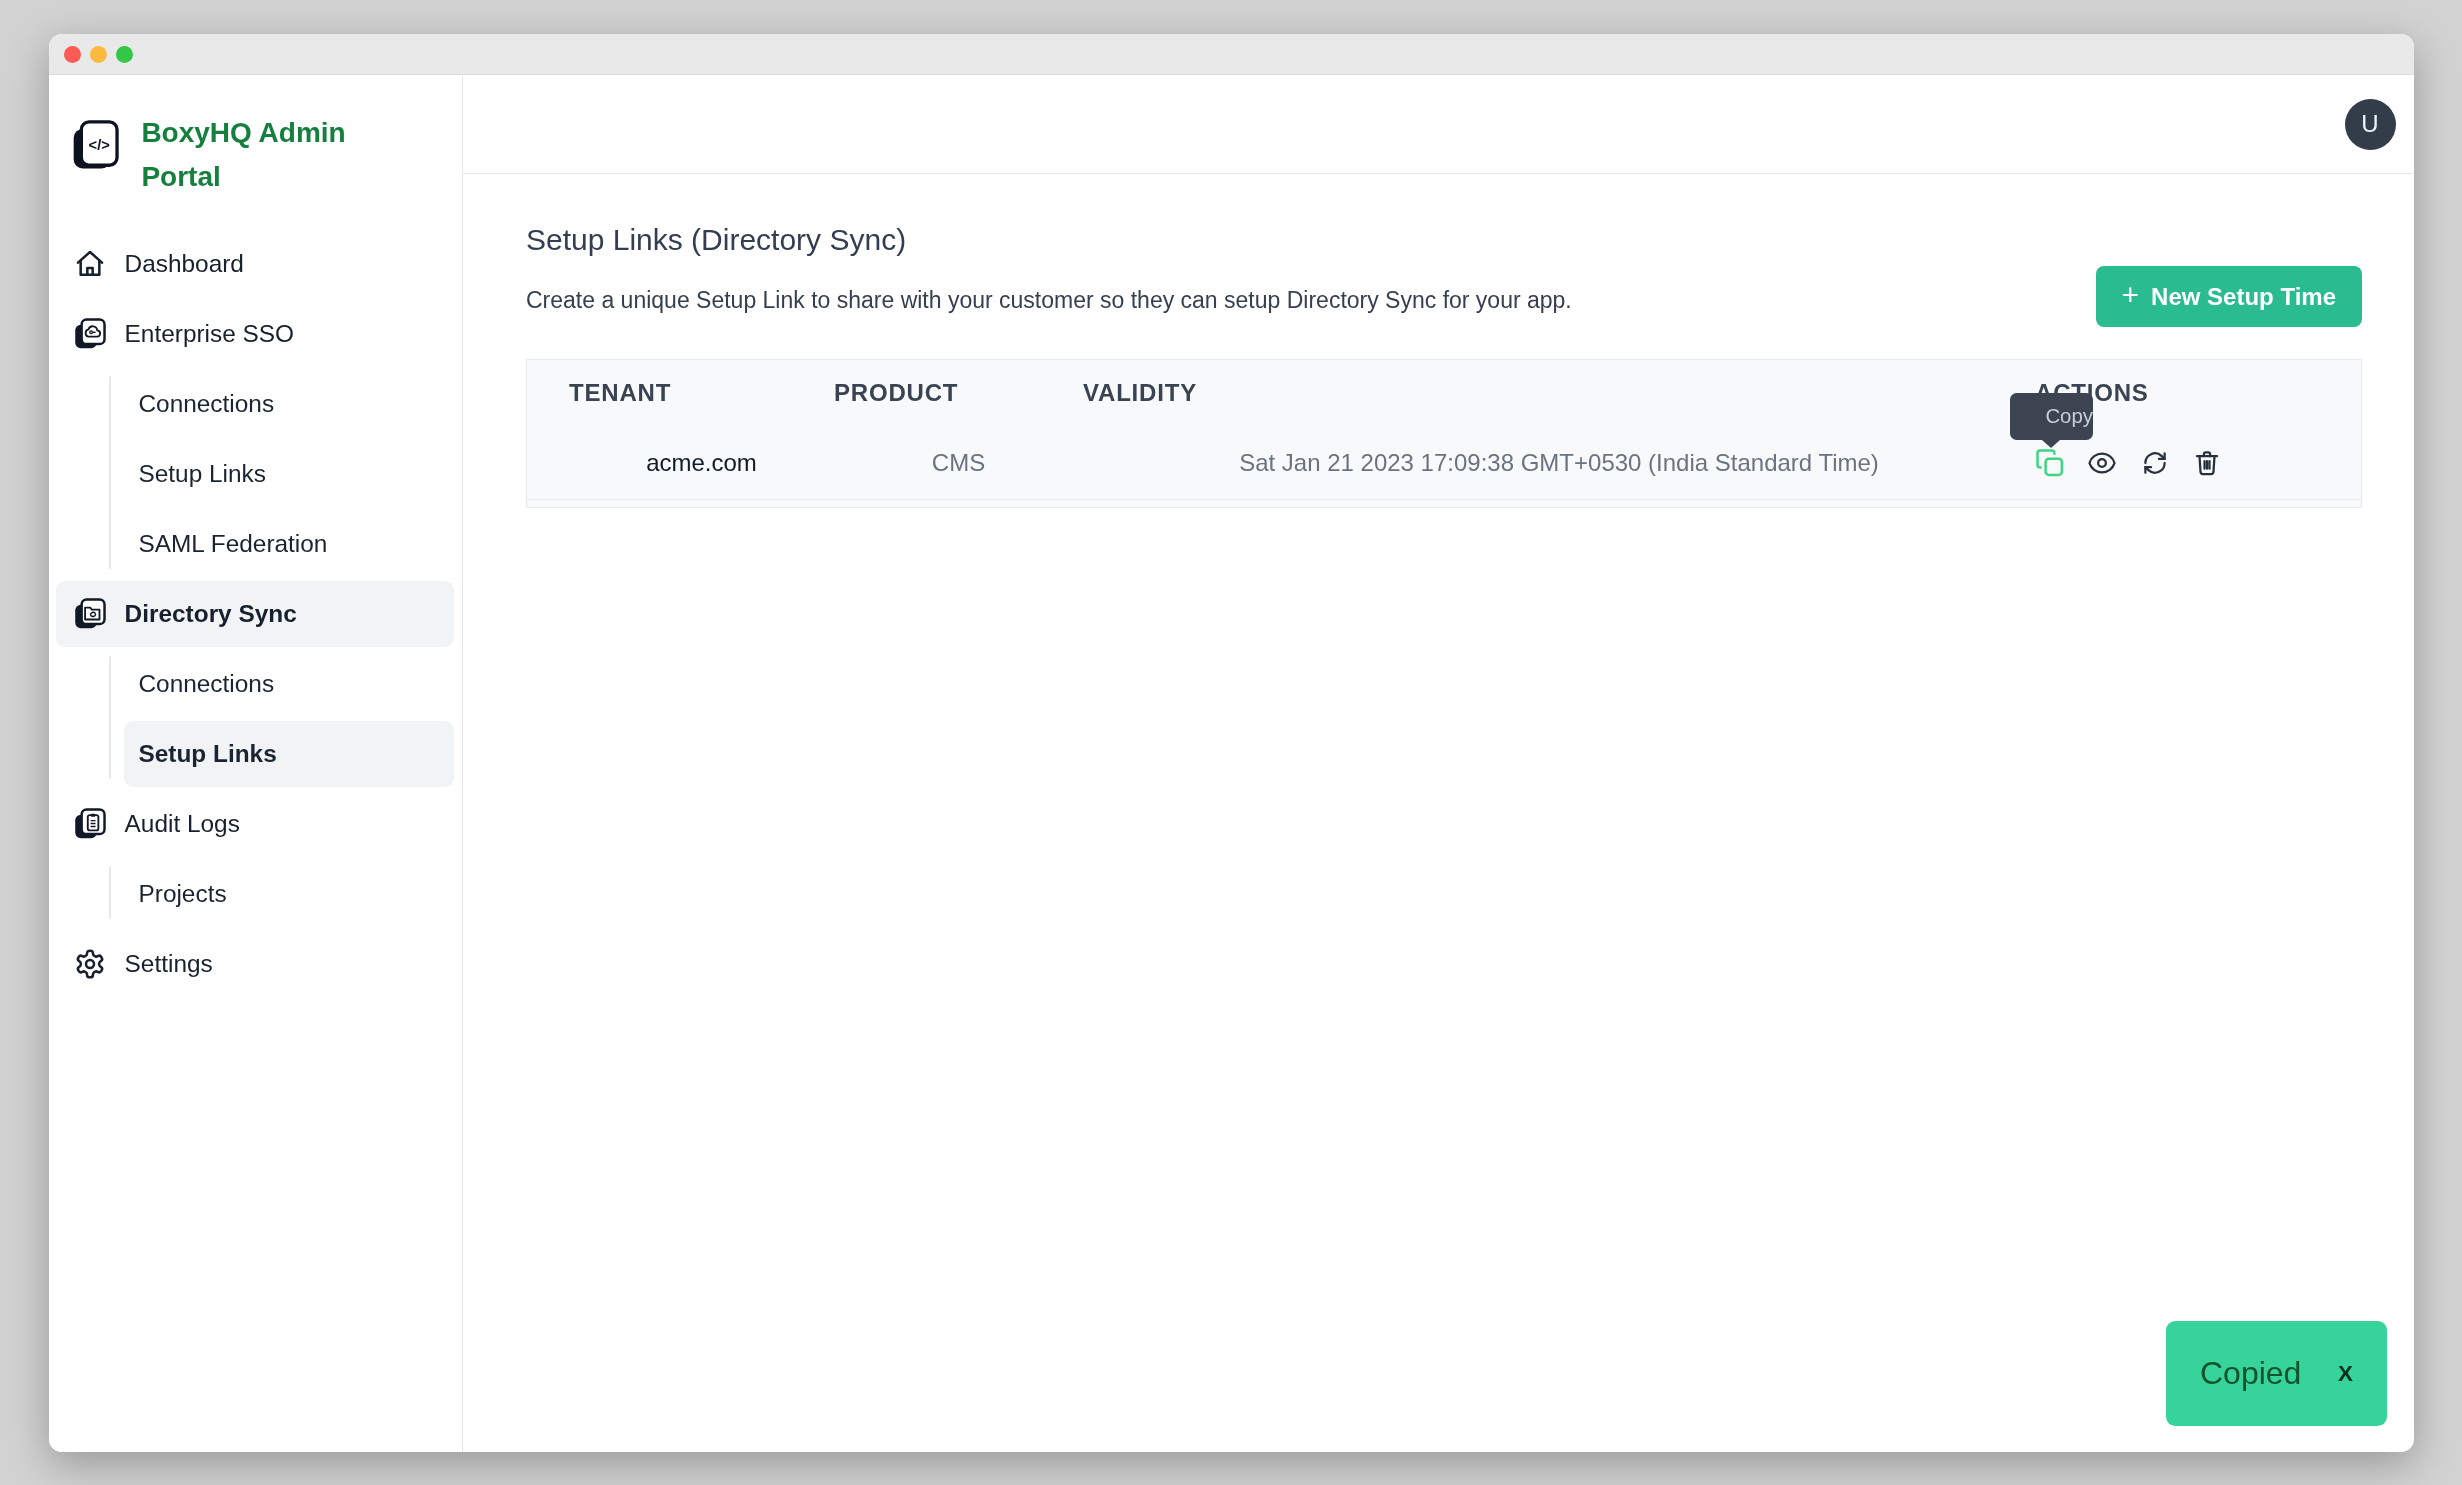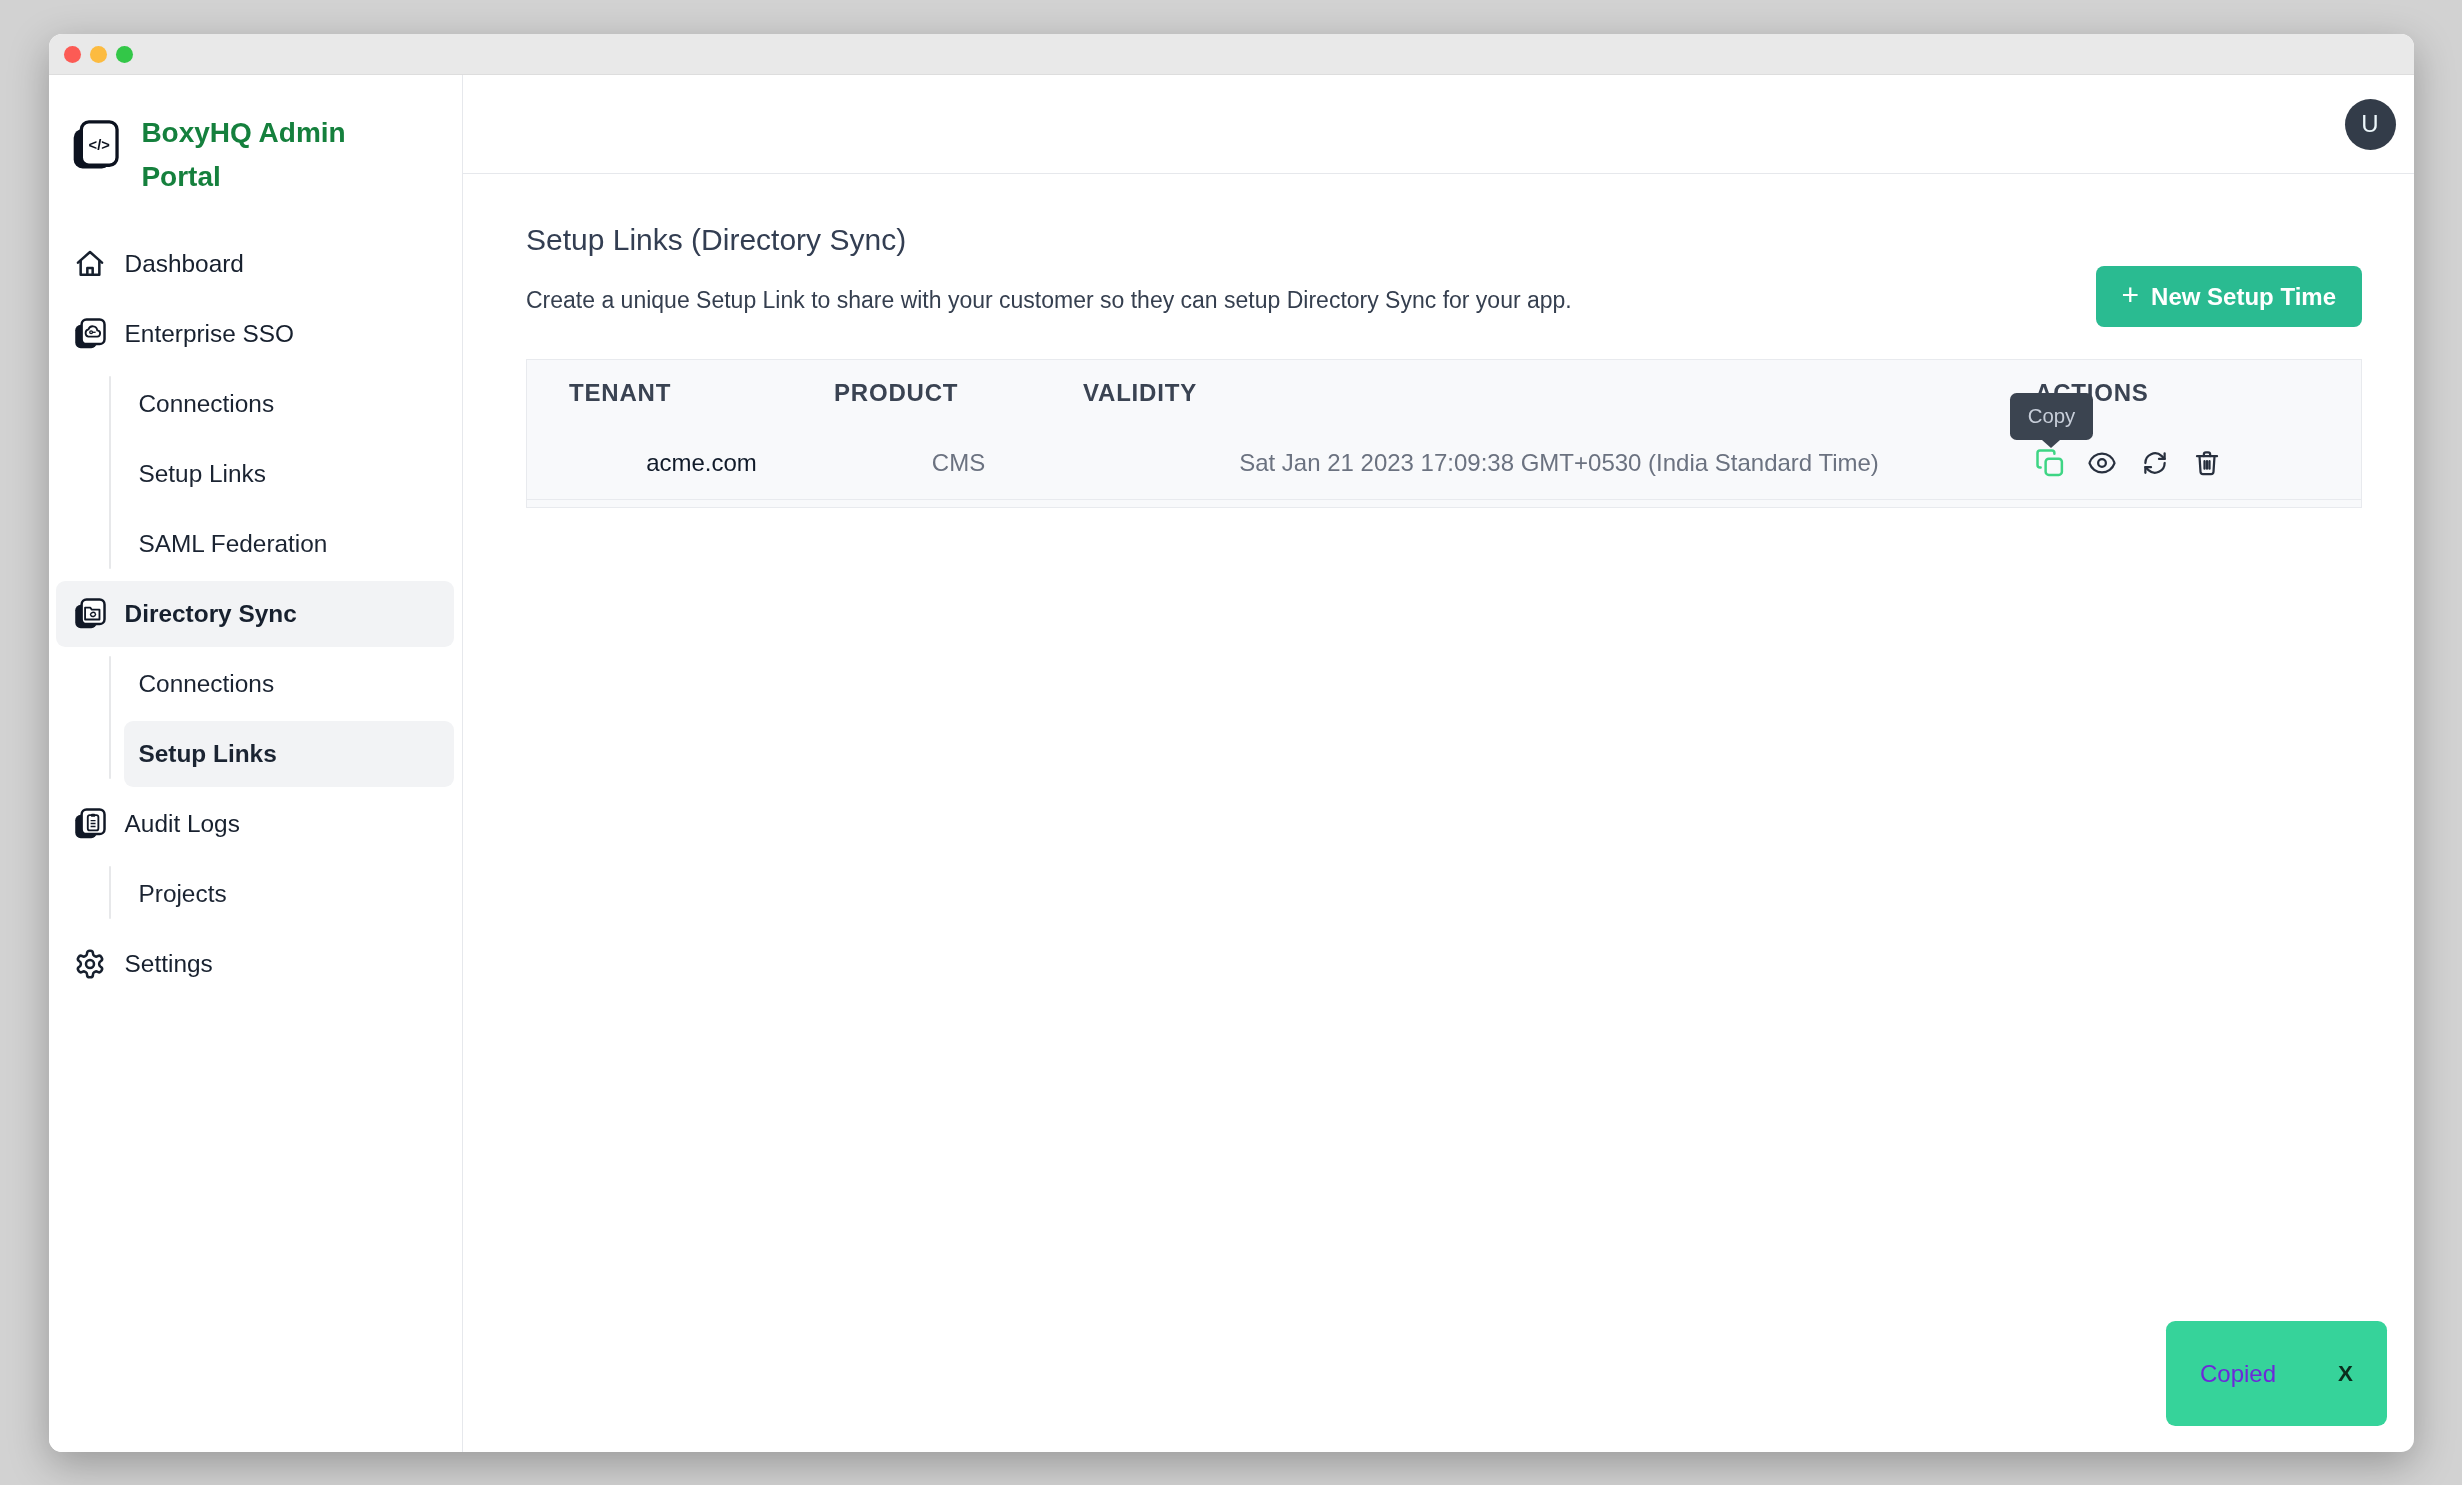--- a/index.html
+++ b/index.html
@@ -55,28 +55,28 @@
   .td{font-size:24px;text-align:center;}
   .td.tenant{color:#101a29;font-weight:500;}
   .td.gray{color:#6b7280;}
   .actions{display:flex;align-items:center;gap:22.4px;}
   .icon-btn{width:30px;height:30px;padding:0;border:none;background:none;color:#28303e;cursor:pointer;}
   .icon-btn svg{width:30px;height:30px;display:block;}
   .icon-btn.copy{color:#3ed584;}
 
   
   .tooltip{position:absolute;left:1483px;top:33px;width:83px;height:47px;background:#3b4450;color:#c7ced9;
-    border-radius:6.6px;font-size:20.4px;display:flex;align-items:center;justify-content:center;z-index:5;}
+    border-radius:6.6px;font-size:20.4px;display:flex;align-items:center;justify-content:flex-end;z-index:5;}
   .tooltip::after{content:"";position:absolute;top:100%;left:32px;border:9.2px solid transparent;
     border-top:8px solid #3b4450;border-bottom:none;}
 
   
   .toast{position:absolute;right:27px;bottom:26px;width:221px;height:105px;background:#36d39a;border-radius:9.2px;
     display:flex;align-items:center;justify-content:space-between;padding:0 34px;z-index:6;box-sizing:border-box;}
-  .toast-msg{font-size:24px;color:#6d28d9;}
+  .toast-msg{font-size:32px;color:#14532d;}
   .toast-close{font-size:22.4px;font-weight:600;color:#0b2e1d;background:none;border:none;cursor:pointer;
     font-family:inherit;padding:0;}
 </style>
 </head>
 <body>
 
 <div class="canvas">
   <div class="window">
 
     <div class="titlebar">

